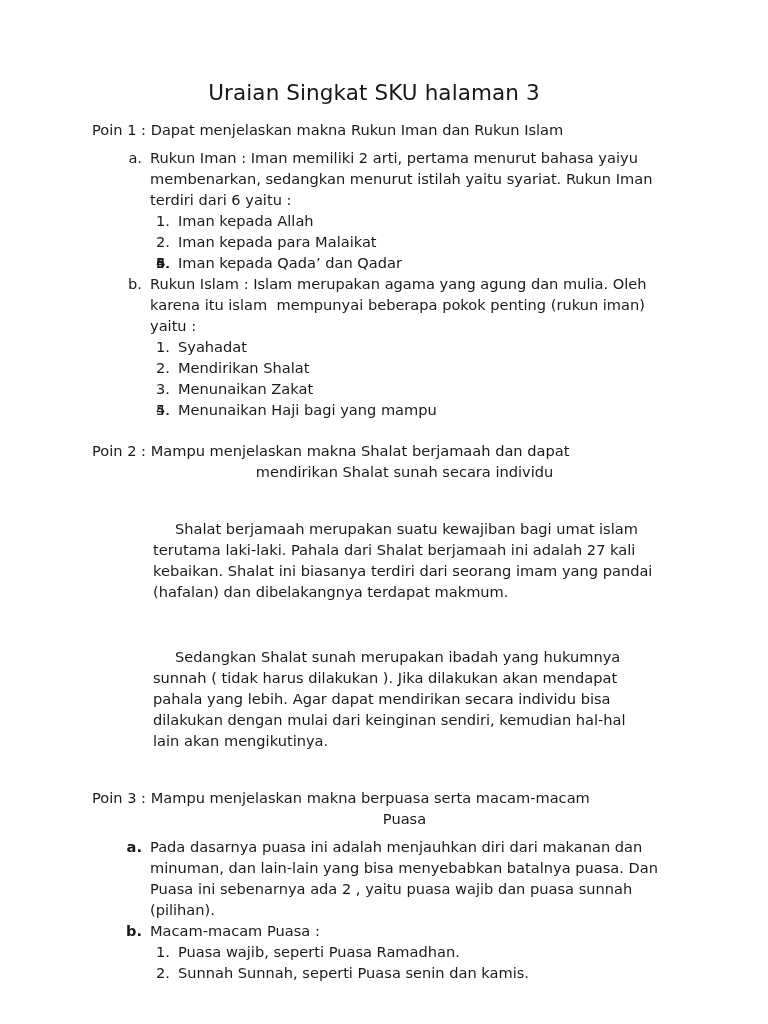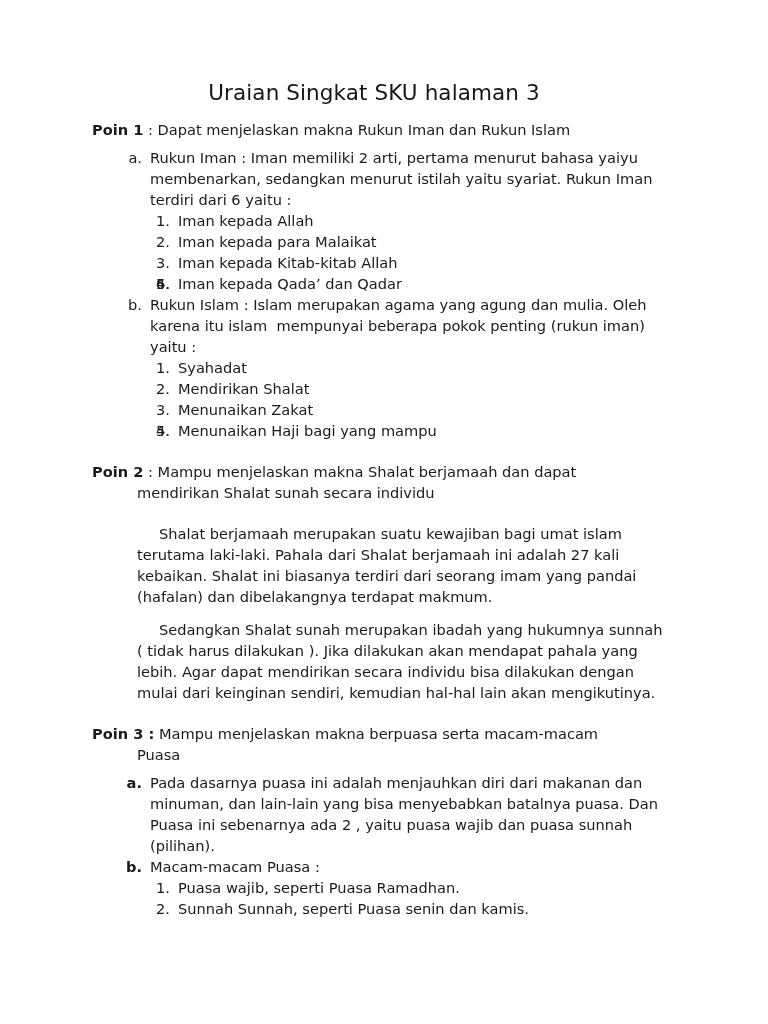--- a/index.html
+++ b/index.html
@@ -47,23 +47,24 @@
   
   .poin {
     margin: 0;
     padding-left: 92px;
     padding-right: 96px;
     text-indent: 0;
   }
   .poin .cont {
     display: block;
     padding-left: 45px;
+    text-align: center;
   }
   .poin-label {
-    font-weight: bold;
+    font-weight: normal;
   }
 
   .gap-lg { height: 20px; }
   .gap-md { height: 12px; }
   .gap-sm { height: 7px; }
 
   
   .alpha-item {
     position: relative;
     padding-left: 150px;
@@ -89,21 +90,21 @@
   .num-marker {
     position: absolute;
     left: 152px;
     width: 18px;
     text-align: right;
     display: block;
   }
 
   
   .body-para {
-    margin: 0;
+    margin: 16px;
     padding-left: 137px;
     padding-right: 96px;
     text-indent: 22px;
   }
 
   .nowrap-pre { white-space: pre-wrap; }
 </style>
 </head>
 <body>
 
@@ -123,21 +124,21 @@
     <p class="alpha-item">
       <span class="alpha-marker">a.</span><span>Rukun Iman : Iman memiliki 2 arti, pertama menurut bahasa yaiyu membenarkan, sedangkan menurut istilah yaitu syariat. Rukun Iman terdiri dari 6 yaitu :</span>
     </p>
     <p class="num-item">
       <span class="num-marker">1.</span><span>Iman kepada Allah</span>
     </p>
     <p class="num-item">
       <span class="num-marker">2.</span><span>Iman kepada para Malaikat</span>
     </p>
     <p class="num-item">
-      <span class="num-marker">3.</span><span>Iman kepada Kitab-kitab Allah</span>
+      <span class="num-marker">3.</span>
     </p>
     <p class="num-item">
       <span class="num-marker">4.</span>
     </p>
     <p class="num-item">
       <span class="num-marker">5.</span>
     </p>
     <p class="num-item">
       <span class="num-marker">6.</span><span>Iman kepada Qada’ dan Qadar</span>
     </p>

